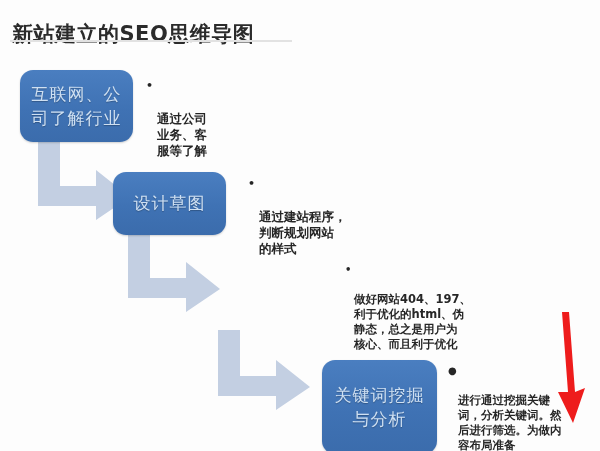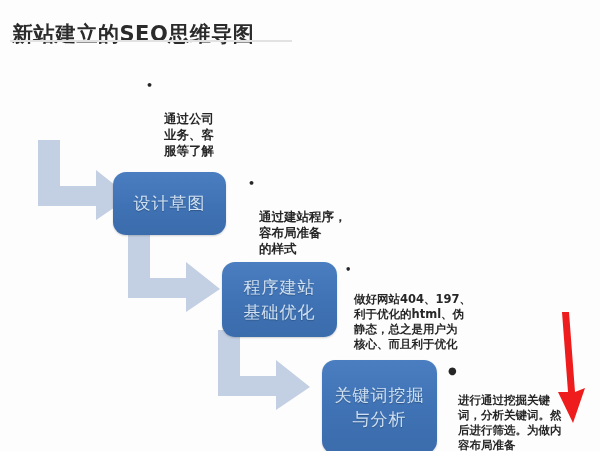--- a/index.html
+++ b/index.html
@@ -105,41 +105,41 @@
       <path d="M0,0 L22,0 L22,46 L58,46 L58,30 L92,57 L58,80 L58,66 L0,66 Z" fill="#c3cfe2"></path>
     </svg>
   </div>
 
   <div class="elbow" style="left:218px; top:330px; width:92px; height:80px;">
     <svg width="92" height="80" viewBox="0 0 92 80">
       <path d="M0,0 L22,0 L22,46 L58,46 L58,30 L92,57 L58,80 L58,66 L0,66 Z" fill="#c3cfe2"></path>
     </svg>
   </div>
 
+  <div class="node" style="left:20px; top:70px; width:113px; height:72px;">
+    <span class="node-label">互联网、公
+司了解行业</span>
+  </div>
   <div class="note" style="left:146px; top:78px; width:96px; font-size:12.5px;">
     <span style="position:absolute; left:0; top:1px; font-size:11px;">•</span>
-    <span style="display:inline-block; margin-left:18px;">通过公司
+    <span style="display:inline-block; margin-left:11px;">通过公司
 业务、客
 服等了解</span>
   </div>
 
   <div class="node" style="left:113px; top:172px; width:113px; height:63px;">
     <span class="node-label">设计草图</span>
   </div>
   <div class="note" style="left:248px; top:176px; width:120px; font-size:12.5px;">
     <span style="position:absolute; left:0; top:1px; font-size:11px;">•</span>
     <span style="display:inline-block; margin-left:11px;">通过建站程序，
-容布局准备
+判断规划网站
 的样式</span>
   </div>
 
-  <div class="node" style="left:222px; top:262px; width:115px; height:75px;">
-    <span class="node-label">程序建站
-基础优化</span>
-  </div>
   <div class="note" style="left:345px; top:262px; width:150px; font-size:11.5px;">
     <span style="position:absolute; left:0; top:1px; font-size:10px;">•</span>
     <span style="display:inline-block; margin-left:9px;">做好网站404、197、
 利于优化的html、伪
 静态，总之是用户为
 核心、而且利于优化</span>
   </div>
 
   <div class="node" style="left:322px; top:360px; width:115px; height:94px;">
     <span class="node-label">关键词挖掘

